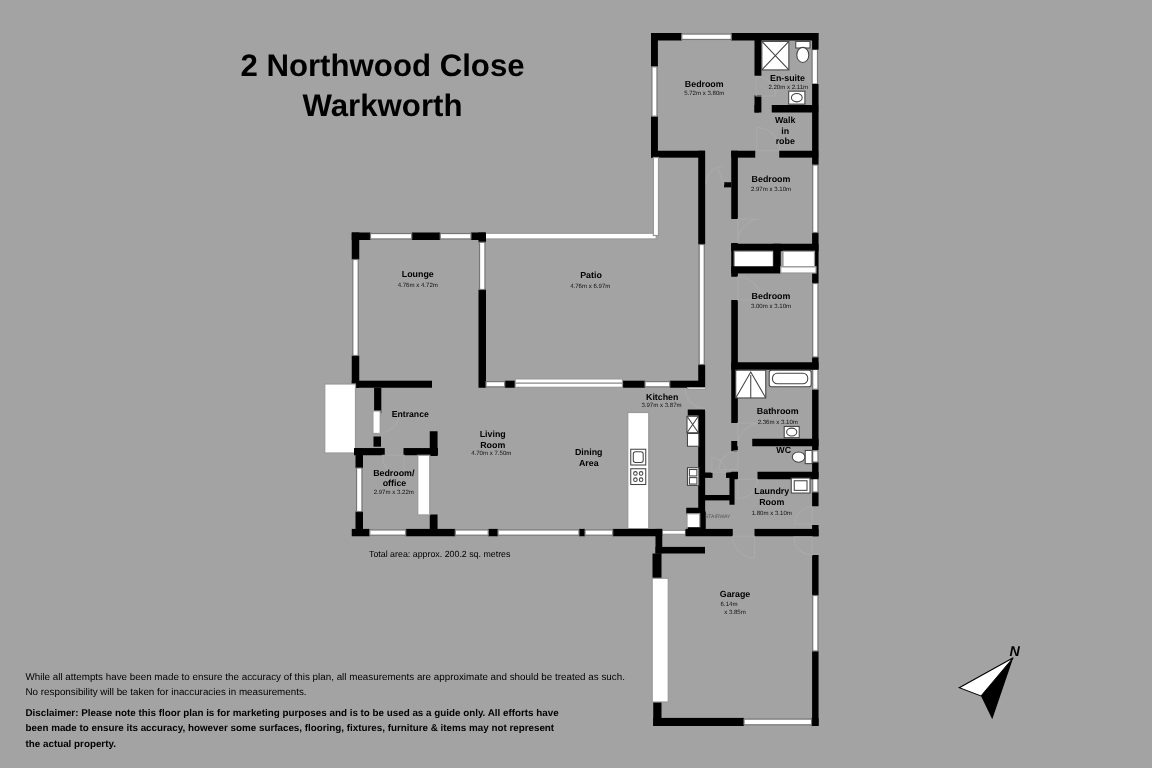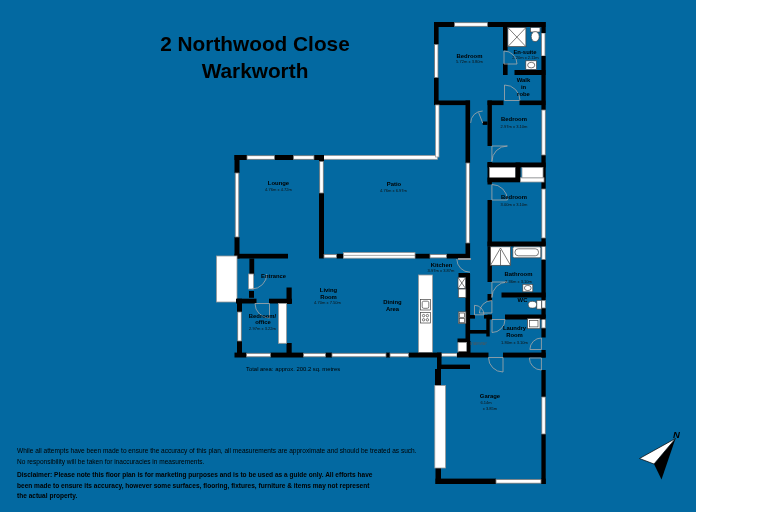--- a/index.html
+++ b/index.html
@@ -1,16 +1,16 @@
 <!DOCTYPE html>
 <html><head>
 <meta charset="utf-8">
 <style>
   html,body{margin:0;padding:0;background:#fff;}
-  #page{position:relative;width:696px;height:512px;background:#0369a1;overflow:hidden;
+  #page{position:relative;width:768px;height:512px;background:#a3a3a3;overflow:hidden;
         font-family:"Liberation Sans", sans-serif;}
   svg{position:absolute;left:0;top:0;filter:blur(0.38px);}
   text{font-family:"Liberation Sans", sans-serif;fill:#000;-webkit-font-smoothing:antialiased;}
   .rm{font-weight:bold;font-size:5.9px;text-anchor:middle;}
   .sz{font-size:4.05px;text-anchor:middle;fill:#111;}
   .wall{fill:#000;}
   .win{fill:#fff;stroke:#777;stroke-width:0.8;}
   .arc{fill:none;stroke:#aaa;stroke-width:0.8;}
   .fix{fill:#fff;stroke:#444;stroke-width:0.7;}
   .thin{fill:#fff;stroke:#999;stroke-width:0.8;}

